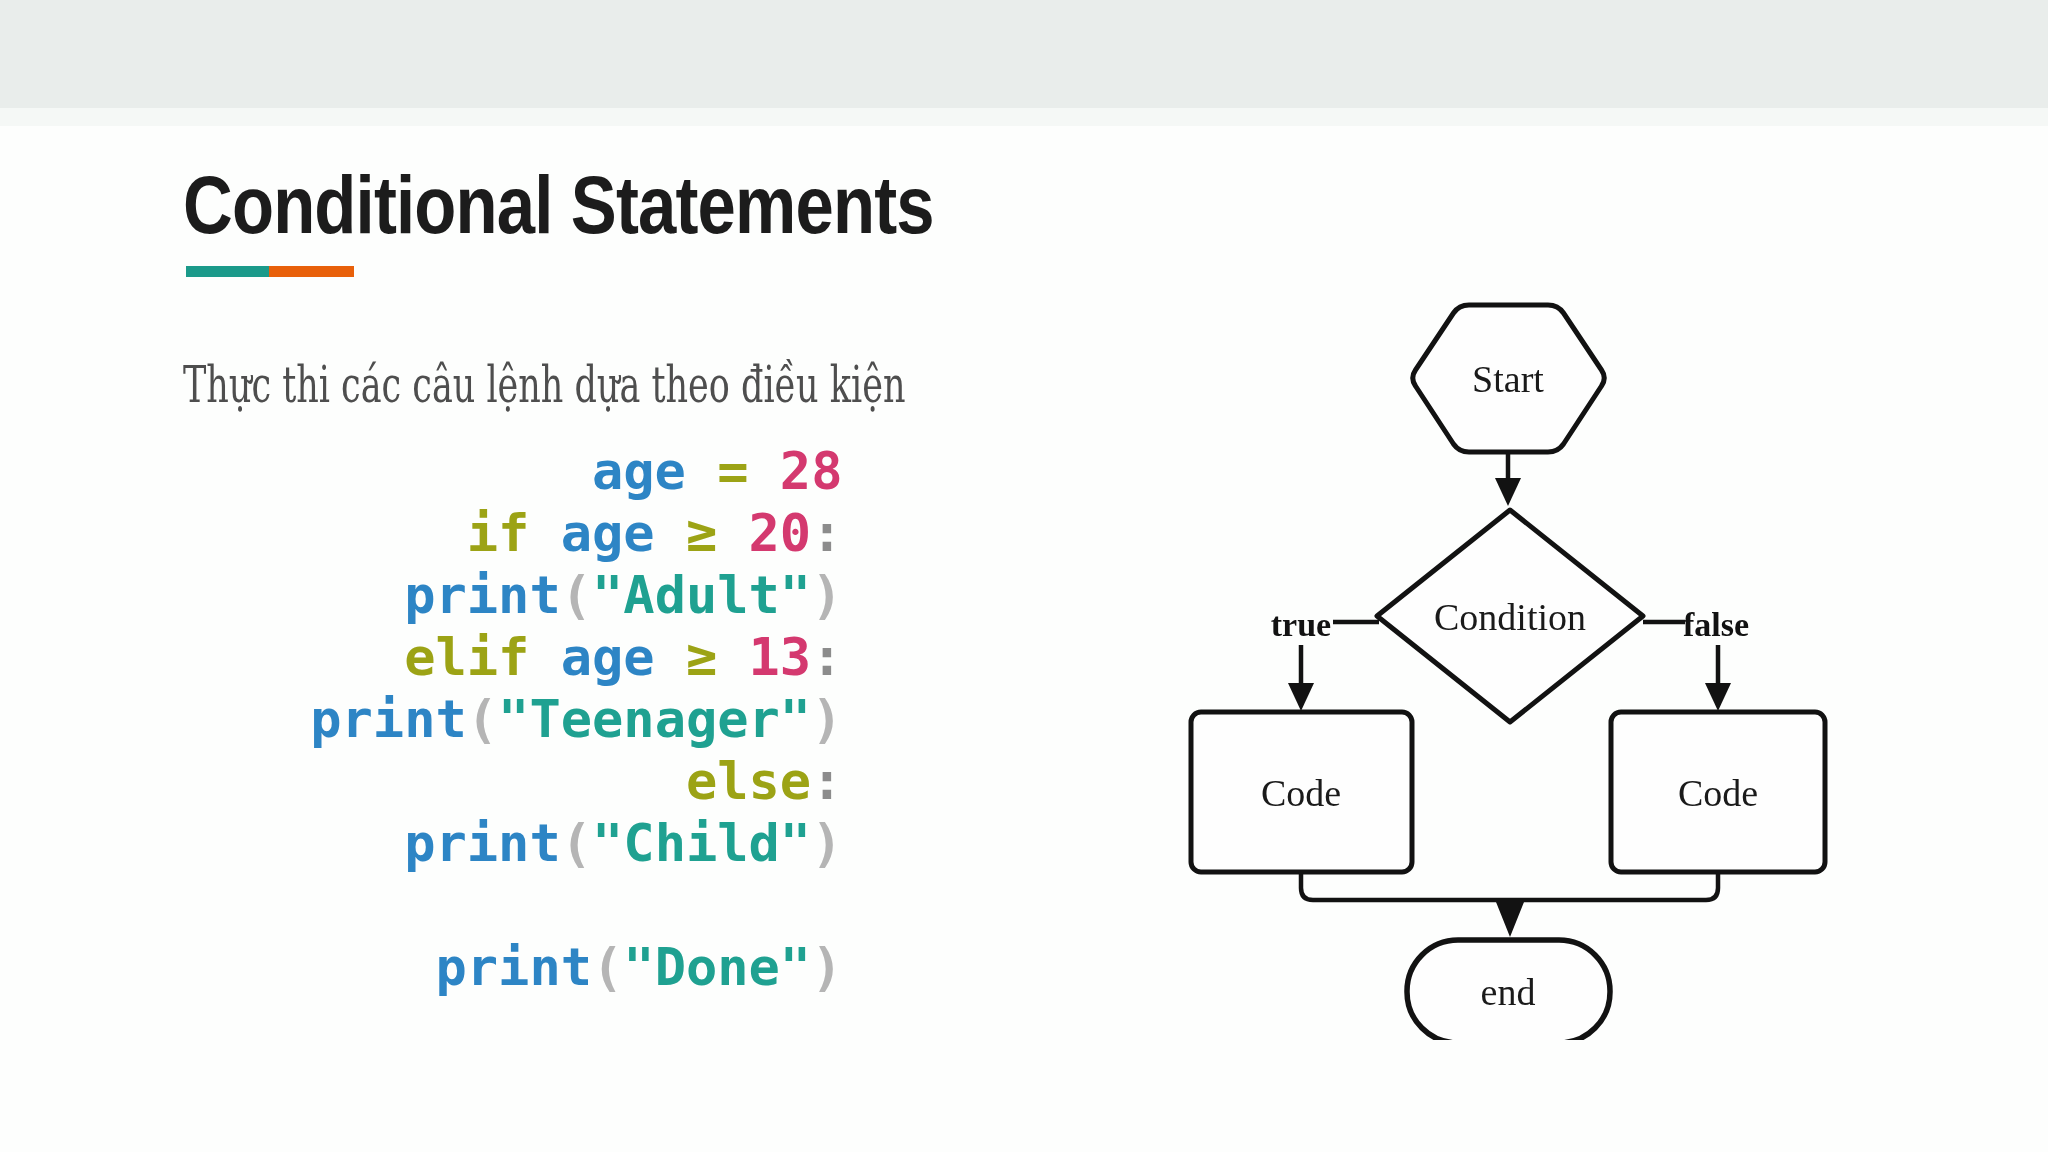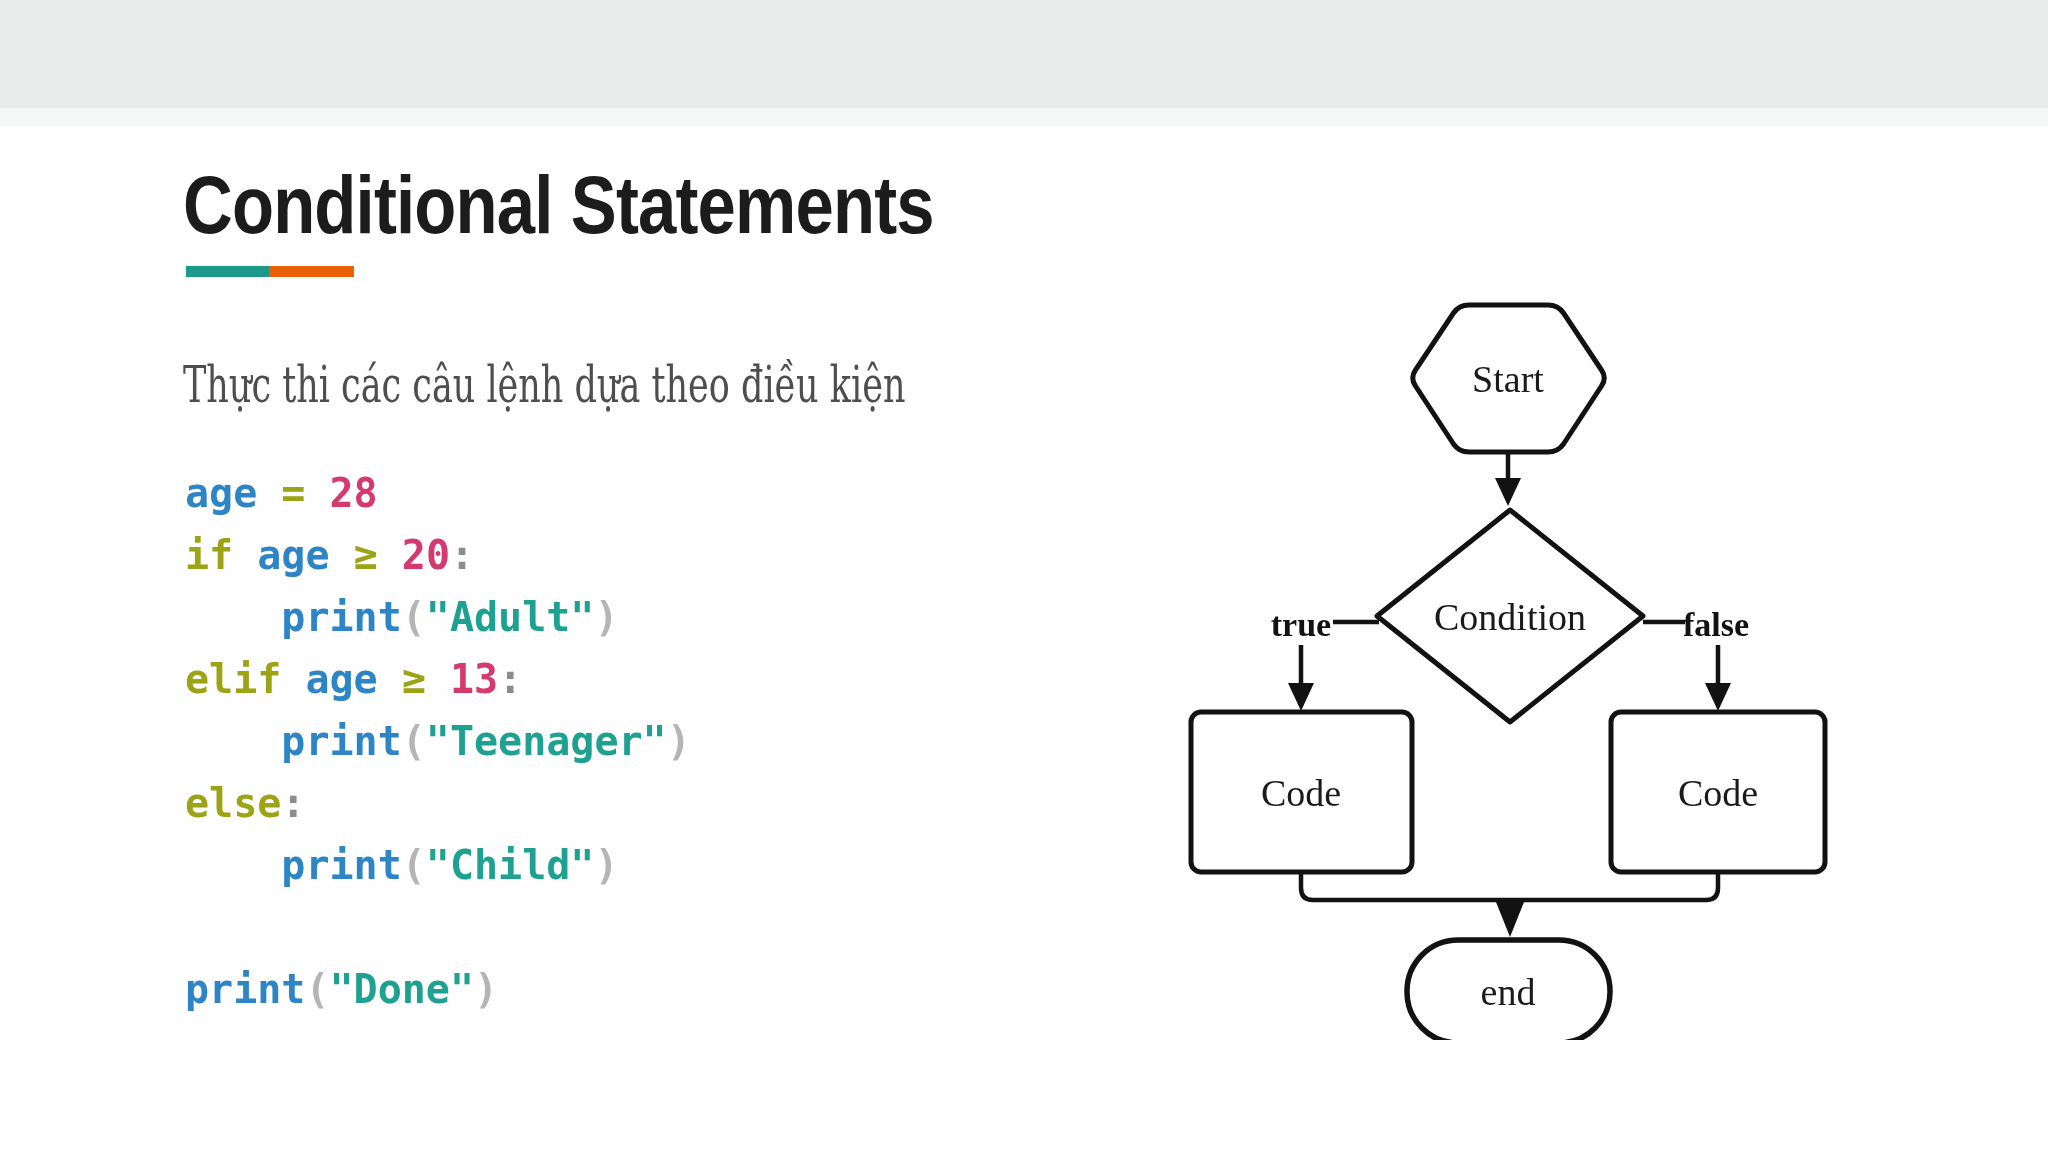--- a/index.html
+++ b/index.html
@@ -1,17 +1,17 @@
 <!DOCTYPE html>
 <html><head>
 <meta charset="utf-8">
 <style>
   html,body{margin:0;padding:0;background:#fdfefd;}
   #stage{position:relative;width:2048px;height:1040px;overflow:hidden;
-         background:#fdfefd;font-family:"Liberation Sans",sans-serif;}
+         background:#fdfefd;font-family:"Liberation Sans",sans-serif;text-align:right;}
 
   
   .top-band{position:absolute;left:0;top:0;width:2048px;height:108px;background:#e9edeb;}
   .top-band-strip{position:absolute;left:0;top:108px;width:2048px;height:18px;background:#f5f8f6;}
 
   
   .title{position:absolute;left:183px;top:158px;margin:0;
          font-size:82px;font-weight:bold;color:#1c1c1c;white-space:nowrap;
          letter-spacing:-1px;transform:scaleX(0.84);transform-origin:left top;
          font-family:"Liberation Sans",sans-serif;}
@@ -21,22 +21,22 @@
   .accent.teal{left:186px;width:83px;background:#1b9a8a;}
   .accent.orange{left:269px;width:85px;background:#e8600a;}
 
   
   .subtitle{position:absolute;left:183px;top:356px;margin:0;white-space:nowrap;
             font-family:"DejaVu Serif",serif;font-size:50px;color:#4e4e4e;
             transform:scaleX(0.70);transform-origin:left top;}
 
   
   .code{position:absolute;left:185px;top:440px;
-        font-family:"DejaVu Sans Mono",monospace;font-size:40px;font-weight:bold;
-        white-space:pre;margin-top:22px;}
+        font-family:"DejaVu Sans Mono",monospace;font-size:52px;font-weight:bold;
+        white-space:pre;}
   .code-line{height:62px;line-height:62px;}
   .tok-v{color:#2d85c5;}   
   .tok-k{color:#9ca315;}   
   .tok-n{color:#d4396f;}   
   .tok-s{color:#1fa191;}   
   .tok-p{color:#b5b5b5;}   
   .tok-c{color:#8c8c8c;}   
   .tok-w{color:#333;}
 
   

